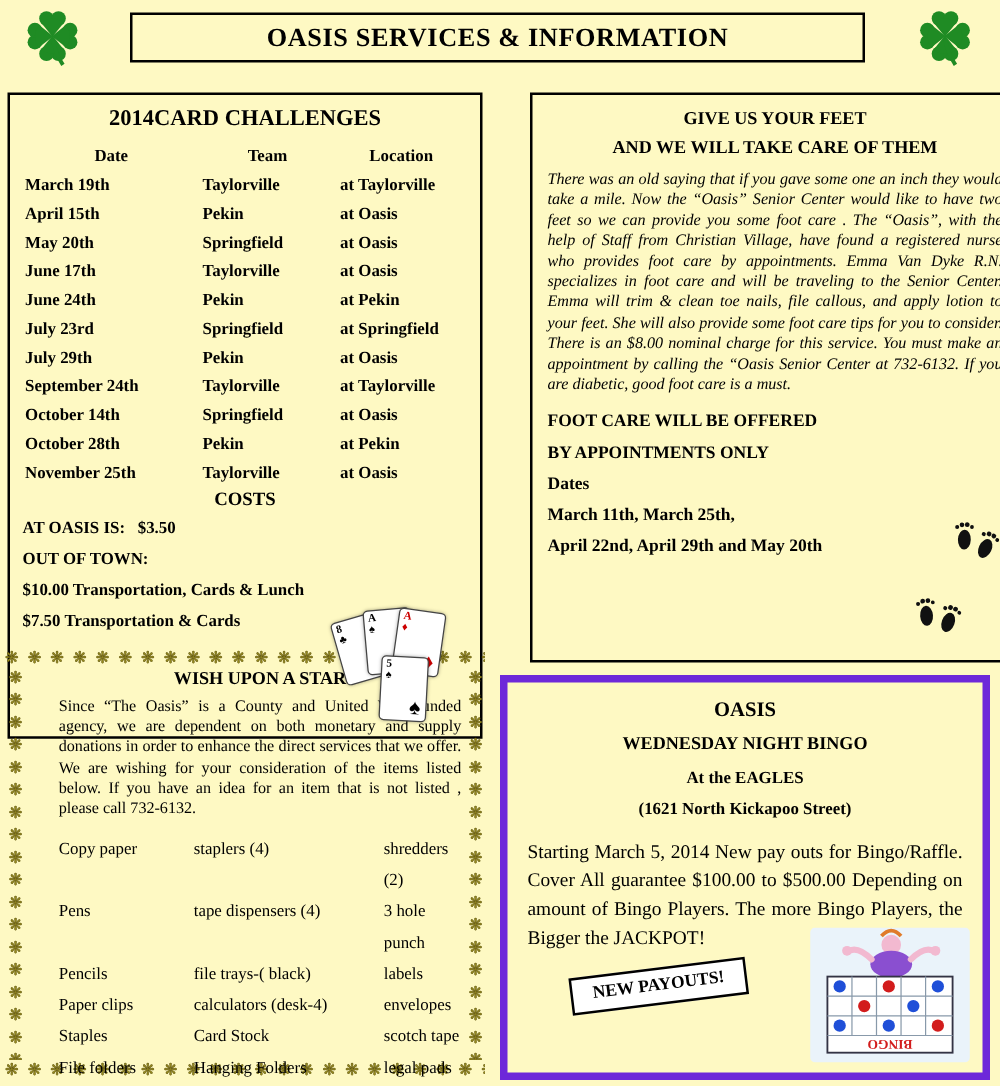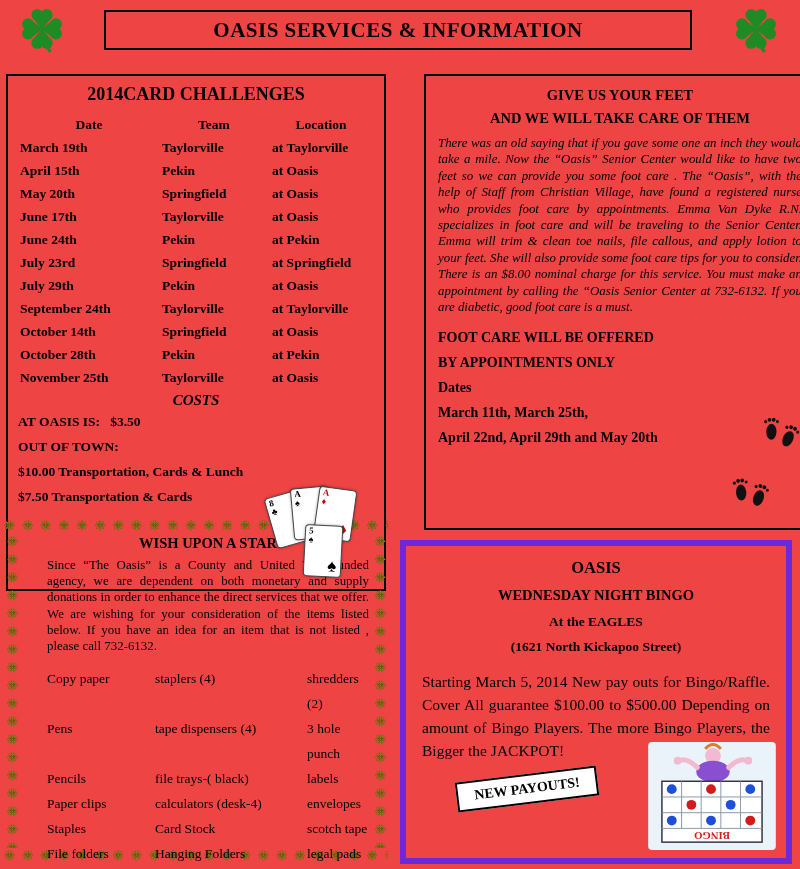--- a/index.html
+++ b/index.html
@@ -1,37 +1,37 @@
 <!DOCTYPE html>
 <html><head>
 <meta charset="utf-8">
 <style>
   html,body{margin:0;padding:0;background:#fff;}
-  .page{position:relative;width:800px;height:869px;background:#ef4444;color:#000;
+  .page{position:relative;width:800px;height:869px;background:#fef9c3;color:#000;
         font-family:"Liberation Serif",serif;overflow:hidden;}
 
   
   .hdr-box{position:absolute;left:104px;top:10px;width:588px;height:40px;border:2px solid #000;
            display:flex;align-items:center;justify-content:center;box-sizing:border-box;}
   .hdr-title{font-size:21px;font-weight:bold;letter-spacing:.5px;}
   .clover{position:absolute;top:7px;width:48px;height:48px;}
   .clover-left{left:18px;}
   .clover-right{left:732px;}
 
   
   .card-box{position:absolute;left:6px;top:74px;width:380px;height:517px;border:2px solid #000;
             padding:6px 8px;box-sizing:border-box;}
   .cc-title{text-align:center;font-size:18px;font-weight:bold;margin:2px 0 8px;}
   .chead,.crow{display:grid;grid-template-columns:146px 104px 1fr;font-weight:bold;
                font-size:13.5px;line-height:23px;}
   .chead span{text-align:center;}
   .c-date{padding-left:4px;}
   .c-team{text-align:left;}
   .c-loc{padding-left:6px;}
-  .costs-title{text-align:center;font-weight:bold;font-size:15px;margin-top:3px;font-style:italic;}
+  .costs-title{text-align:center;font-weight:bold;font-size:15px;margin-top:3px;}
   .cost-line{font-weight:bold;font-size:13.5px;line-height:25px;white-space:pre-wrap;padding-left:2px;}
 
   .cards{position:absolute;right:14px;bottom:10px;width:100px;height:94px;}
   .pcard{position:absolute;width:36px;height:50px;background:#fff;border:1px solid #444;
          border-radius:4px;box-shadow:0 0 3px rgba(0,0,0,.35);}
   .pc-corner{position:absolute;top:1px;left:3px;font-size:9px;font-weight:bold;line-height:9px;
              display:flex;flex-direction:column;}
   .pc-suit{position:absolute;bottom:2px;right:4px;font-size:17px;line-height:17px;}
   .c1{left:0;top:8px;transform:rotate(-16deg);z-index:1;}
   .c2{left:22px;top:2px;transform:rotate(-5deg);z-index:2;}

